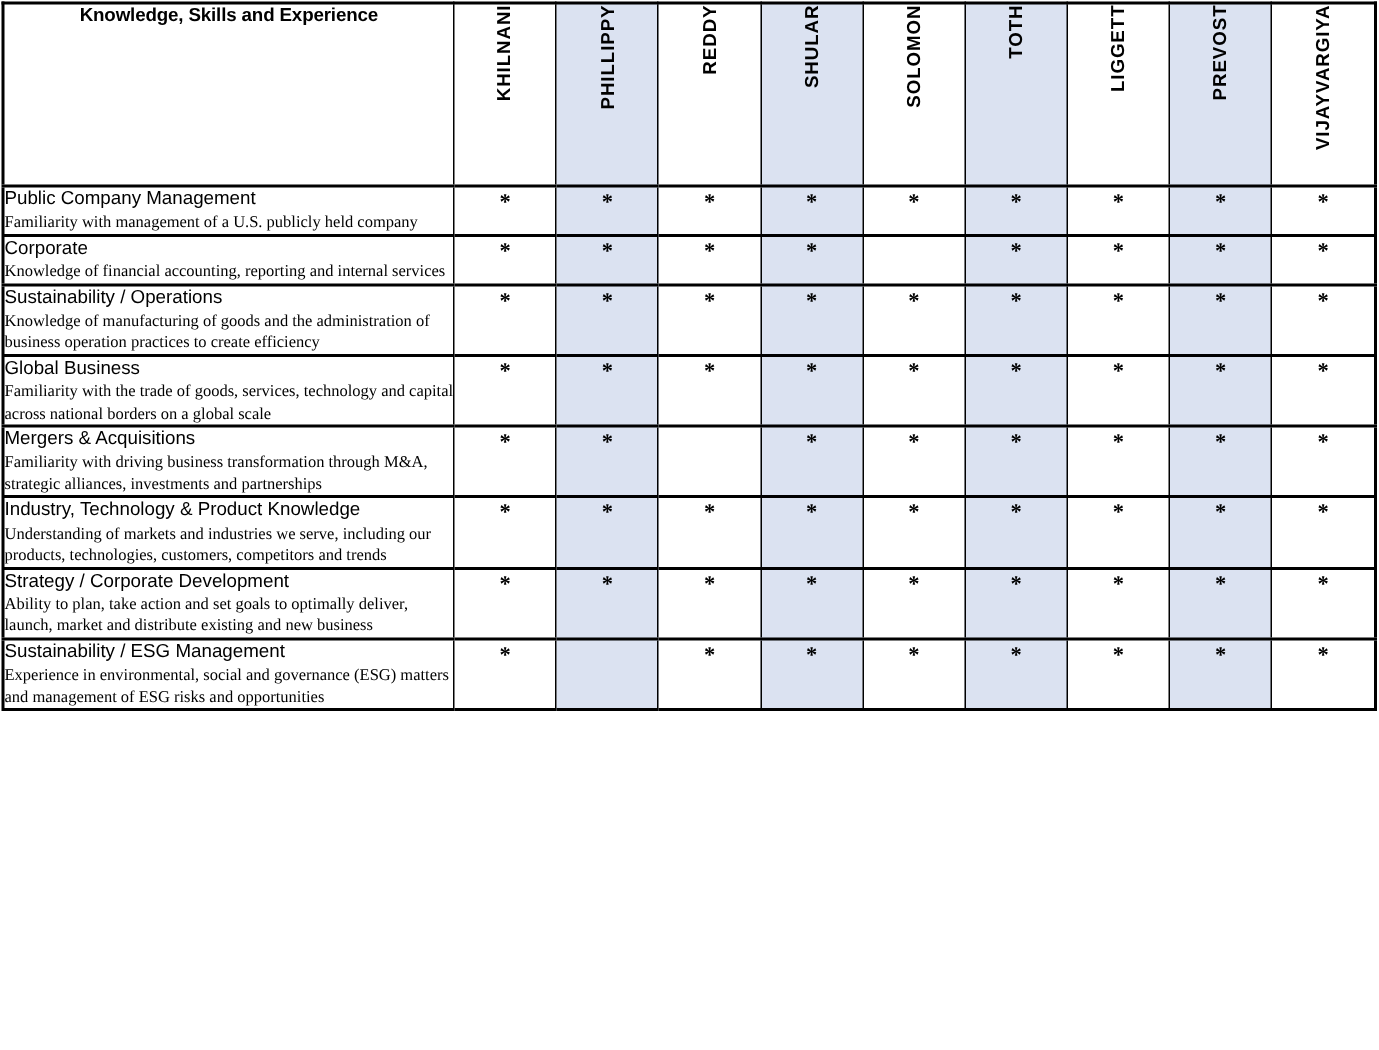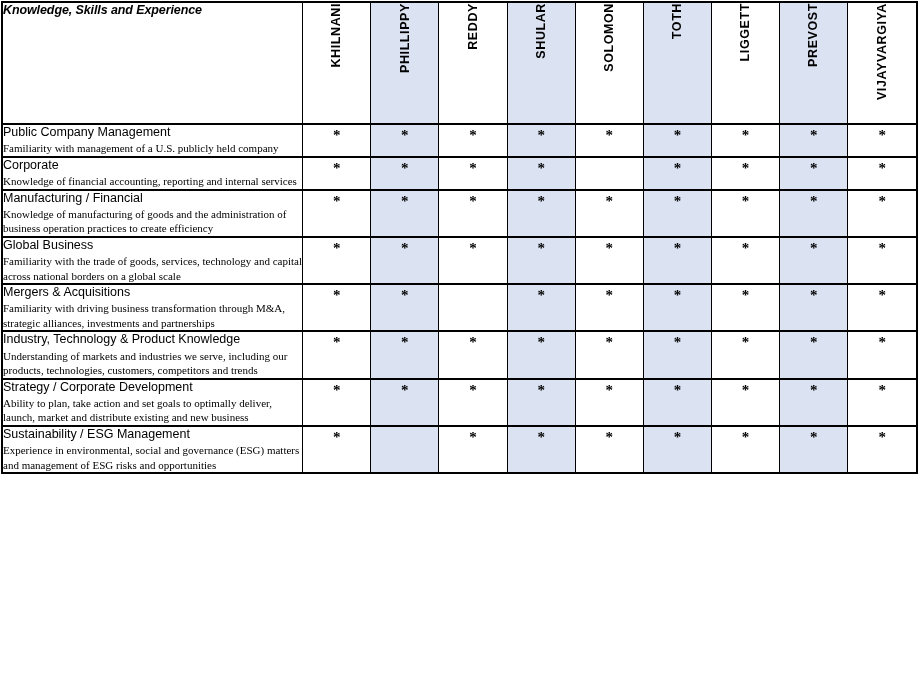--- a/index.html
+++ b/index.html
@@ -37,26 +37,25 @@
   table.matrix td:last-child, table.matrix th:last-child {
     border-right: none;
   }
   
   .hdr-row th {
     height: 122px;
     vertical-align: bottom;
     border-bottom: 2px solid #000;
   }
   .hdr-cat {
-    text-align: left;
+    text-align: center;
     padding: 0 0 3px 4px;
     font-size: 12.5px;
     font-weight: bold;
     letter-spacing: -0.1px;
-    font-style: italic;
   }
   .hdr-name {
     text-align: center;
     padding-bottom: 4px;
   }
   .vert {
     writing-mode: vertical-rl;
     transform: rotate(180deg);
     font-size: 12.5px;
     font-weight: bold;
@@ -156,21 +155,21 @@
           <td class="mark-cell"><span class="mark">*</span></td>
           <td class="mark-cell shade"><span class="mark">*</span></td>
           <td class="mark-cell"></td>
           <td class="mark-cell shade"><span class="mark">*</span></td>
           <td class="mark-cell"><span class="mark">*</span></td>
           <td class="mark-cell shade"><span class="mark">*</span></td>
           <td class="mark-cell"><span class="mark">*</span></td>
         </tr>
         <tr>
           <td class="cat-cell">
-            <div class="cat-title">Manufacturing / Financial</div>
+            <div class="cat-title">Sustainability / Operations</div>
             <div class="cat-desc">Knowledge of manufacturing of goods and the administration of business operation practices to create efficiency</div>
           </td>
           <td class="mark-cell"><span class="mark">*</span></td>
           <td class="mark-cell shade"><span class="mark">*</span></td>
           <td class="mark-cell"><span class="mark">*</span></td>
           <td class="mark-cell shade"><span class="mark">*</span></td>
           <td class="mark-cell"><span class="mark">*</span></td>
           <td class="mark-cell shade"><span class="mark">*</span></td>
           <td class="mark-cell"><span class="mark">*</span></td>
           <td class="mark-cell shade"><span class="mark">*</span></td>

